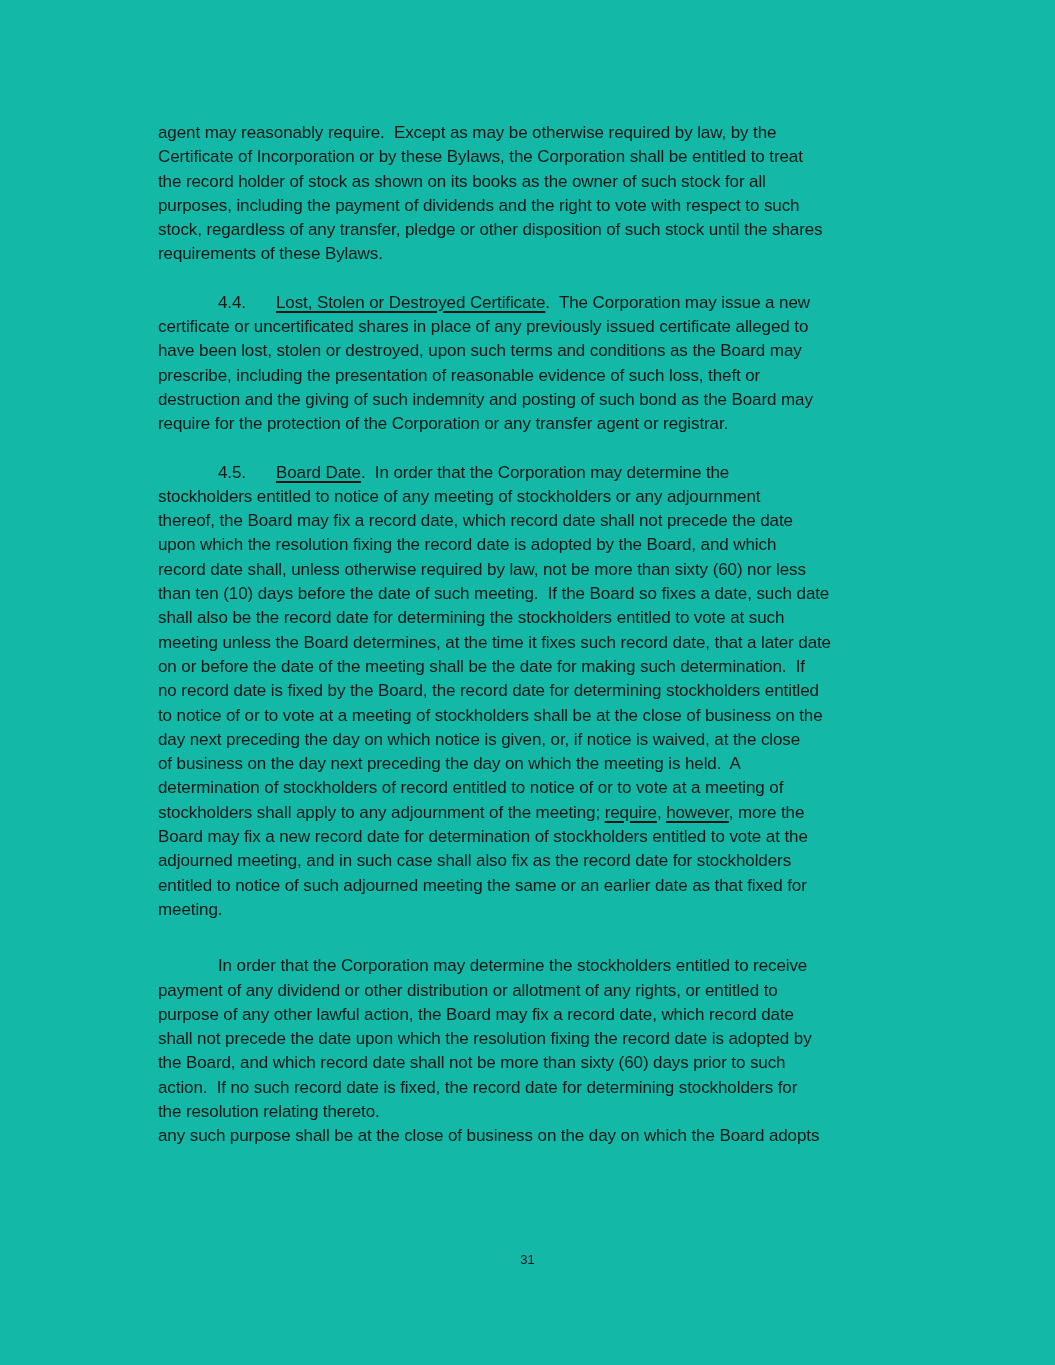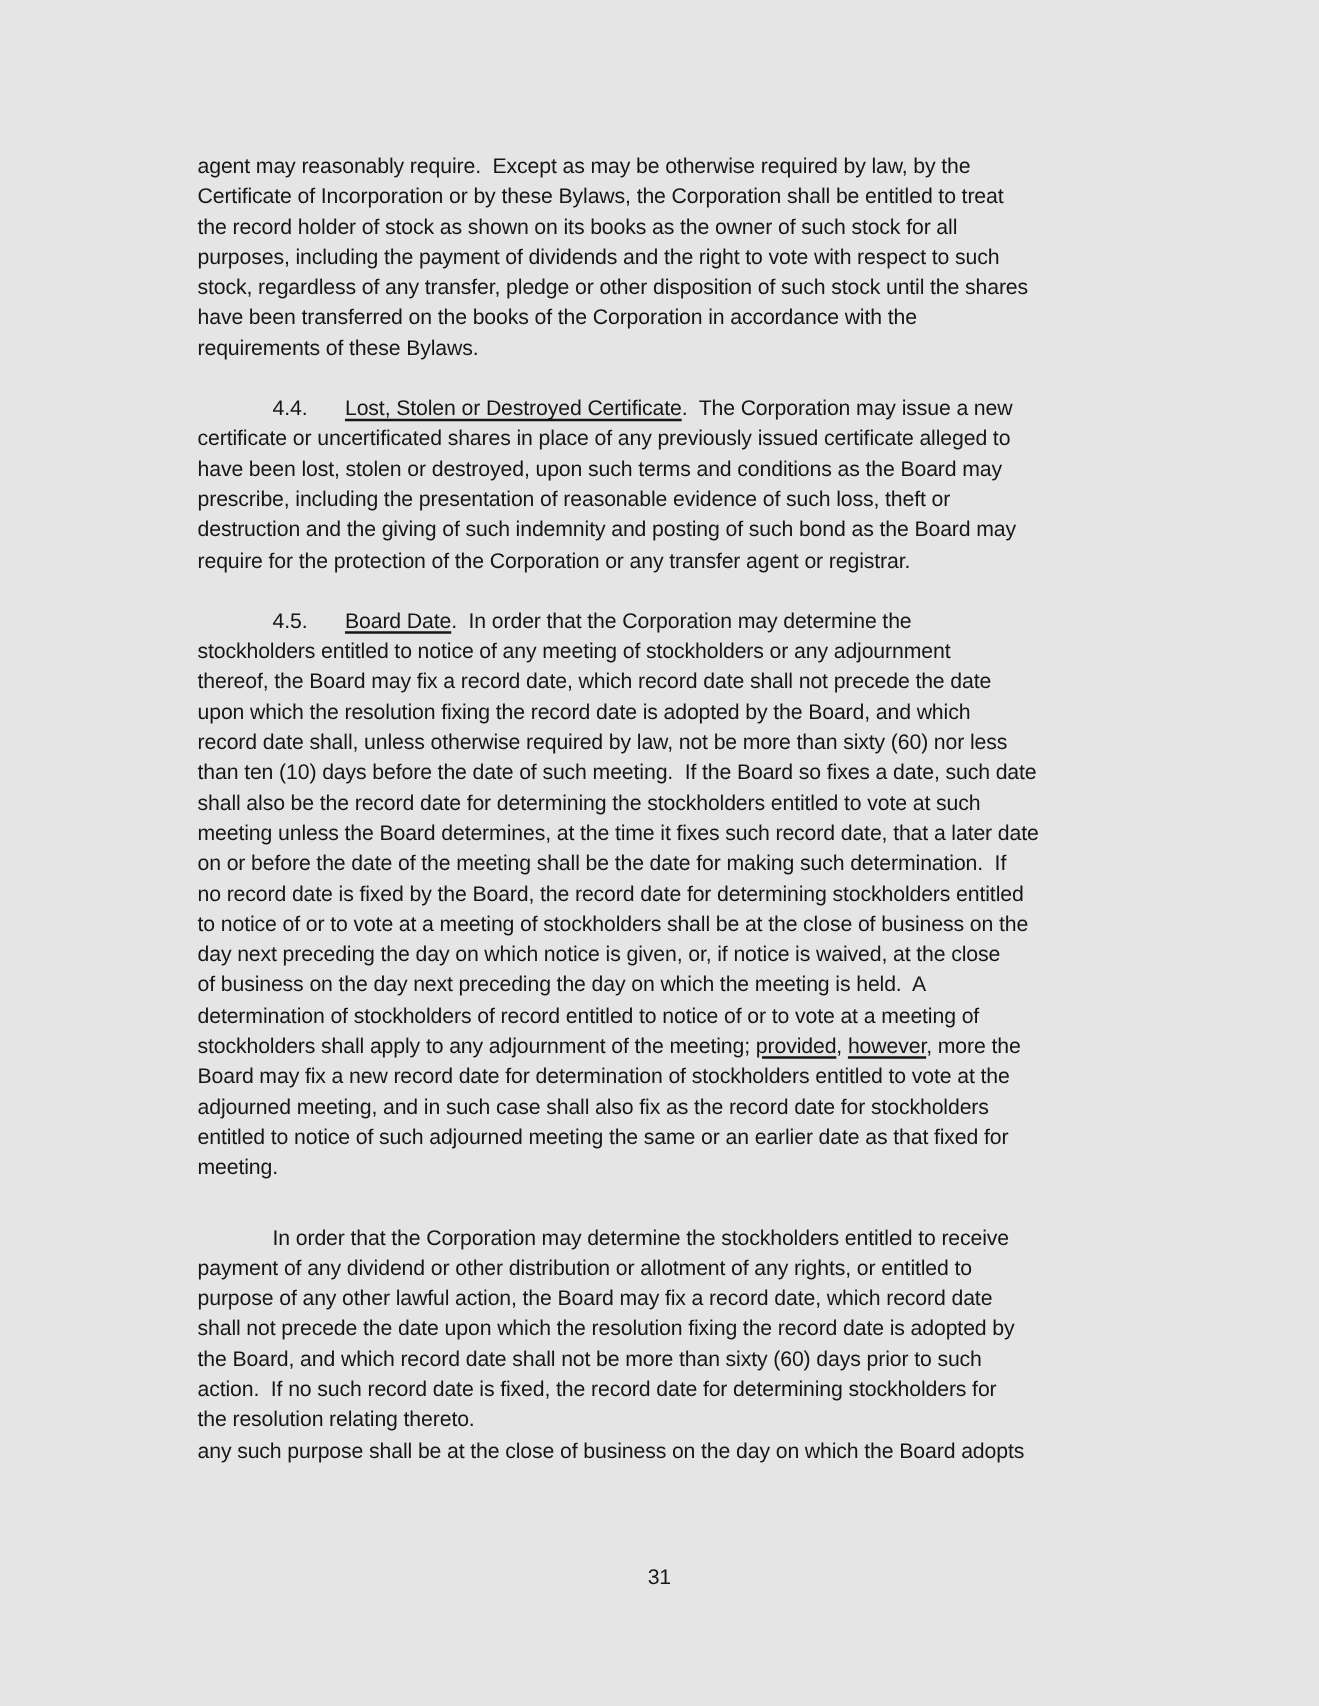--- a/index.html
+++ b/index.html
@@ -4,21 +4,21 @@
 <style>
   html, body {
     margin: 0;
     padding: 0;
     background: #ffffff;
   }
   .page {
     position: relative;
     width: 1055px;
     height: 1365px;
-    background: #e5e5e5;
+    background: #14b8a6;
     overflow: hidden;
     font-family: "Liberation Sans", sans-serif;
     color: #161616;
   }
   .textblock {
     position: absolute;
     left: 158px;
     top: 121px;
     width: 760px;
     font-size: 17px;
@@ -48,36 +48,35 @@
     text-decoration: underline;
     text-decoration-thickness: 1.5px;
     text-underline-offset: 3px;
   }
   .page-number {
     position: absolute;
     top: 1252px;
     left: 0;
     width: 100%;
     text-align: center;
-    font-size: 17px;
+    font-size: 13px;
     letter-spacing: -0.1px;
   }
 </style>
 </head>
 <body>
 
 <div class="page">
   <div class="textblock">
       <div class="paragraph">
         <div class="line">agent may reasonably require.  Except as may be otherwise required by law, by the</div>
         <div class="line">Certificate of Incorporation or by these Bylaws, the Corporation shall be entitled to treat</div>
         <div class="line">the record holder of stock as shown on its books as the owner of such stock for all</div>
         <div class="line">purposes, including the payment of dividends and the right to vote with respect to such</div>
         <div class="line">stock, regardless of any transfer, pledge or other disposition of such stock until the shares</div>
-        <div class="line">have been transferred on the books of the Corporation in accordance with the</div>
         <div class="line">requirements of these Bylaws.</div>
       </div>
       <div class="paragraph">
         <div class="line first-indent"><span>4.4.</span><span class="tab"></span><span class="u">Lost, Stolen or Destroyed Certificate</span><span>.  The Corporation may issue a new</span></div>
         <div class="line">certificate or uncertificated shares in place of any previously issued certificate alleged to</div>
         <div class="line">have been lost, stolen or destroyed, upon such terms and conditions as the Board may</div>
         <div class="line">prescribe, including the presentation of reasonable evidence of such loss, theft or</div>
         <div class="line">destruction and the giving of such indemnity and posting of such bond as the Board may</div>
         <div class="line">require for the protection of the Corporation or any transfer agent or registrar.</div>
       </div>
@@ -89,21 +88,21 @@
         <div class="line">record date shall, unless otherwise required by law, not be more than sixty (60) nor less</div>
         <div class="line">than ten (10) days before the date of such meeting.  If the Board so fixes a date, such date</div>
         <div class="line">shall also be the record date for determining the stockholders entitled to vote at such</div>
         <div class="line">meeting unless the Board determines, at the time it fixes such record date, that a later date</div>
         <div class="line">on or before the date of the meeting shall be the date for making such determination.  If</div>
         <div class="line">no record date is fixed by the Board, the record date for determining stockholders entitled</div>
         <div class="line">to notice of or to vote at a meeting of stockholders shall be at the close of business on the</div>
         <div class="line">day next preceding the day on which notice is given, or, if notice is waived, at the close</div>
         <div class="line">of business on the day next preceding the day on which the meeting is held.  A</div>
         <div class="line">determination of stockholders of record entitled to notice of or to vote at a meeting of</div>
-        <div class="line"><span>stockholders shall apply to any adjournment of the meeting; </span><span class="u">provided</span><span>, </span><span class="u">however</span><span>, more the</span></div>
+        <div class="line"><span>stockholders shall apply to any adjournment of the meeting; </span><span class="u">require</span><span>, </span><span class="u">however</span><span>, more the</span></div>
         <div class="line">Board may fix a new record date for determination of stockholders entitled to vote at the</div>
         <div class="line">adjourned meeting, and in such case shall also fix as the record date for stockholders</div>
         <div class="line">entitled to notice of such adjourned meeting the same or an earlier date as that fixed for</div>
         <div class="line">meeting.</div>
       </div>
       <div class="paragraph">
         <div class="line first-indent">In order that the Corporation may determine the stockholders entitled to receive</div>
         <div class="line">payment of any dividend or other distribution or allotment of any rights, or entitled to</div>
         <div class="line">purpose of any other lawful action, the Board may fix a record date, which record date</div>
         <div class="line">shall not precede the date upon which the resolution fixing the record date is adopted by</div>

